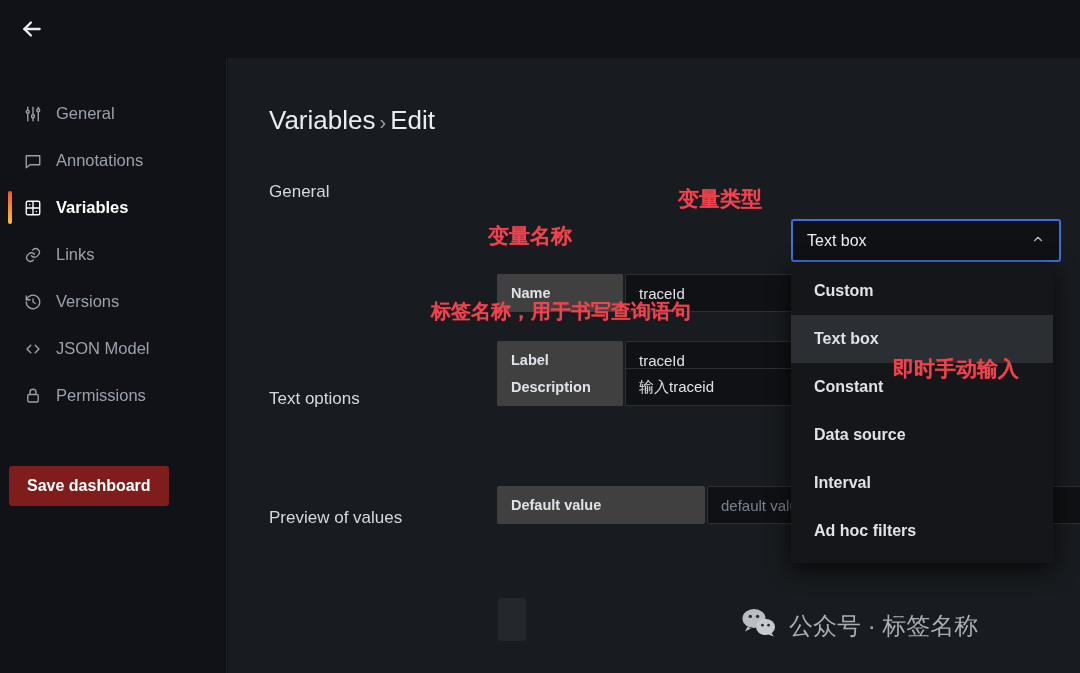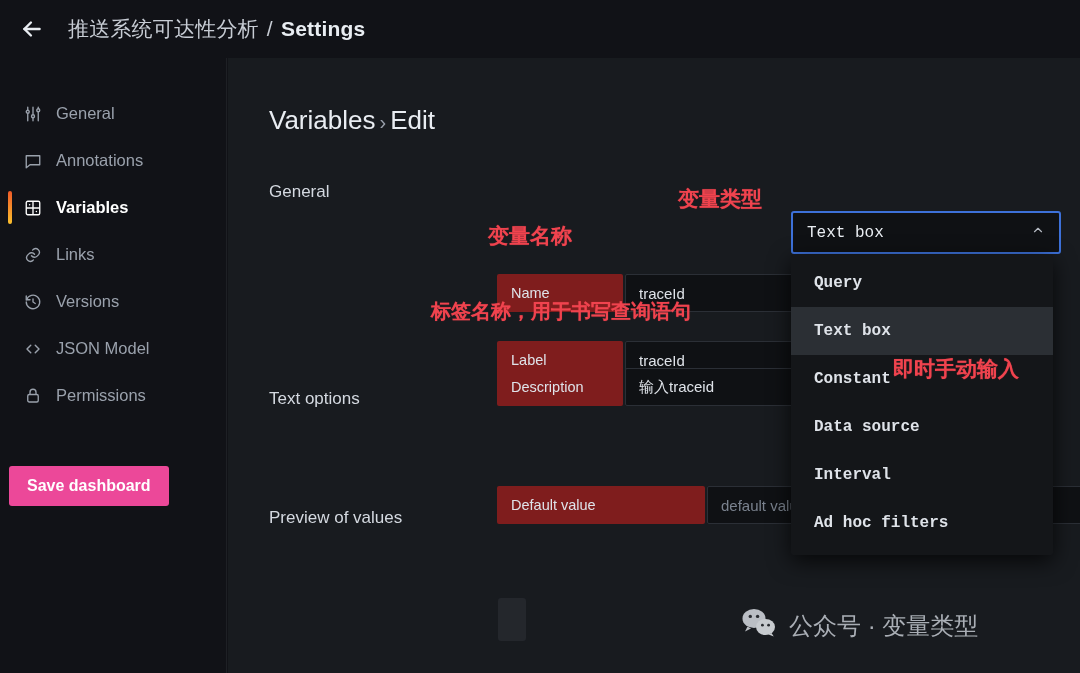--- a/index.html
+++ b/index.html
@@ -59,21 +59,21 @@
   }
   .nav-item.active { color: #ffffff; font-weight: 700; }
   .nav-item.active::before {
     content: ""; position: absolute; left: 8px; top: 7px;
     width: 4px; height: 33px; border-radius: 2px;
     background: linear-gradient(180deg,#f05a28 0%,#fbc02d 100%);
   }
   .nav-item.active .ico svg { stroke: #ffffff; }
   .save-btn {
     position: absolute; left: 9px; top: 408px;
-    background: #ec4899; color: #fff;
+    background: #7f1d1d; color: #fff;
     font-size: 16px; font-weight: 700;
     padding: 11px 18px; border: none; border-radius: 3px;
     cursor: pointer;
   }
 
   
   .main {
     position: absolute; left: 228px; top: 58px;
     width: 852px; height: 615px;
     background: #181b1f;
@@ -94,22 +94,22 @@
   #sec-text    { top: 331px; }
   #sec-preview { top: 450px; }
 
   
   .form-row {
     position: absolute;
     display: flex; align-items: stretch;
     height: 38px;
   }
   .fld-label {
-    background: #7f1d1d;
-    color: #dfe3e9; font-size: 14.5px; font-weight: 400;
+    background: #404040;
+    color: #dfe3e9; font-size: 14.5px; font-weight: 700;
     display: flex; align-items: center; padding: 0 14px;
     border-radius: 2px;
     white-space: nowrap;
   }
   .fld-label.wide { width: 126px; }
   .fld-input {
     background: #0f1114;
     border: 1px solid #2b2f36;
     border-radius: 2px;
     display: flex; align-items: center;
@@ -151,22 +151,22 @@
   }
 
   
   .edge-letter {
     position: absolute; left: 791px; top: 447px;
     font-size: 14.5px; font-weight: 700; color: #dfe3e9;
   }
 
   
   .dd {
-    position: absolute; left: 791px; top: 211px;
-    width: 270px; z-index: 40; font-family: Liberation Mono, monospace;
+    position: absolute; left: 791px; top: 219px;
+    width: 270px; z-index: 40;
   }
   .dd-control {
     height: 43px;
     background: #0f1114;
     border: 2px solid #3d71d9;
     border-radius: 3px;
     display: flex; align-items: center; justify-content: space-between;
     padding: 0 14px;
     color: #e9edf2; font-size: 16px;
     cursor: pointer;
@@ -220,25 +220,20 @@
 
   <div class="topbar">
     <div class="back-btn">
       <span>
         <svg width="26" height="26" viewBox="0 0 24 24" fill="none" stroke="#e9edf2" stroke-width="2.2" stroke-linecap="round" stroke-linejoin="round">
           <path d="M19 12H5"></path>
             <path d="M11 18l-6-6 6-6"></path>
         </svg>
       </span>
     </div>
-    <div class="crumbs">
-      <span>推送系统可达性分析</span>
-      <span class="sep">/</span>
-      <span class="leaf">Settings</span>
-    </div>
   </div>
 
   <div class="sidebar">
     <div class="nav">
 
       <div class="nav-item">
         <span class="ico">
           <svg width="18" height="18" viewBox="0 0 24 24" fill="none" stroke="#9aa1ac" stroke-width="1.8" stroke-linecap="round">
             <path d="M5 3v18M12 3v18M19 3v18"></path>
             <circle cx="5" cy="9" r="2" fill="#111217"></circle>
@@ -368,21 +363,21 @@
   <div class="dd">
     <div class="dd-control">
       <span>Text box</span>
       <span>
         <svg width="14" height="14" viewBox="0 0 24 24" fill="none" stroke="#b7bcc4" stroke-width="2" stroke-linecap="round" stroke-linejoin="round">
           <path d="M6 15l6-6 6 6"></path>
         </svg>
       </span>
     </div>
     <div class="dd-menu">
-      <div class="dd-opt">Query</div>
+      <div class="dd-opt">Custom</div>
       <div class="dd-opt sel">Text box</div>
       <div class="dd-opt">Constant</div>
       <div class="dd-opt">Data source</div>
       <div class="dd-opt">Interval</div>
       <div class="dd-opt">Ad hoc filters</div>
     </div>
   </div>
 
   <div class="anno" id="anno-name">变量名称</div>
   <div class="anno" id="anno-type">变量类型</div>
@@ -395,16 +390,16 @@
         <ellipse cx="12" cy="10.5" rx="11.5" ry="9.5"></ellipse>
         <path d="M5.5 18.5 L3 23.5 L9 20.5 Z"></path>
         <ellipse cx="23.5" cy="19" rx="9.5" ry="8" fill="#d6dade"></ellipse>
         <path d="M29.5 25 L31.8 28.5 L26.6 26.6 Z" fill="#d6dade"></path>
         <circle cx="8.3" cy="8.4" r="1.7" fill="#2a2d32"></circle>
         <circle cx="15.6" cy="8.4" r="1.7" fill="#2a2d32"></circle>
         <circle cx="20.4" cy="17.2" r="1.4" fill="#2a2d32"></circle>
         <circle cx="26.6" cy="17.2" r="1.4" fill="#2a2d32"></circle>
       </svg>
     </span>
-    <span>公众号 · 变量类型</span>
+    <span>公众号 · 标签名称</span>
   </div>
 
 </div>
 
 </body></html>

